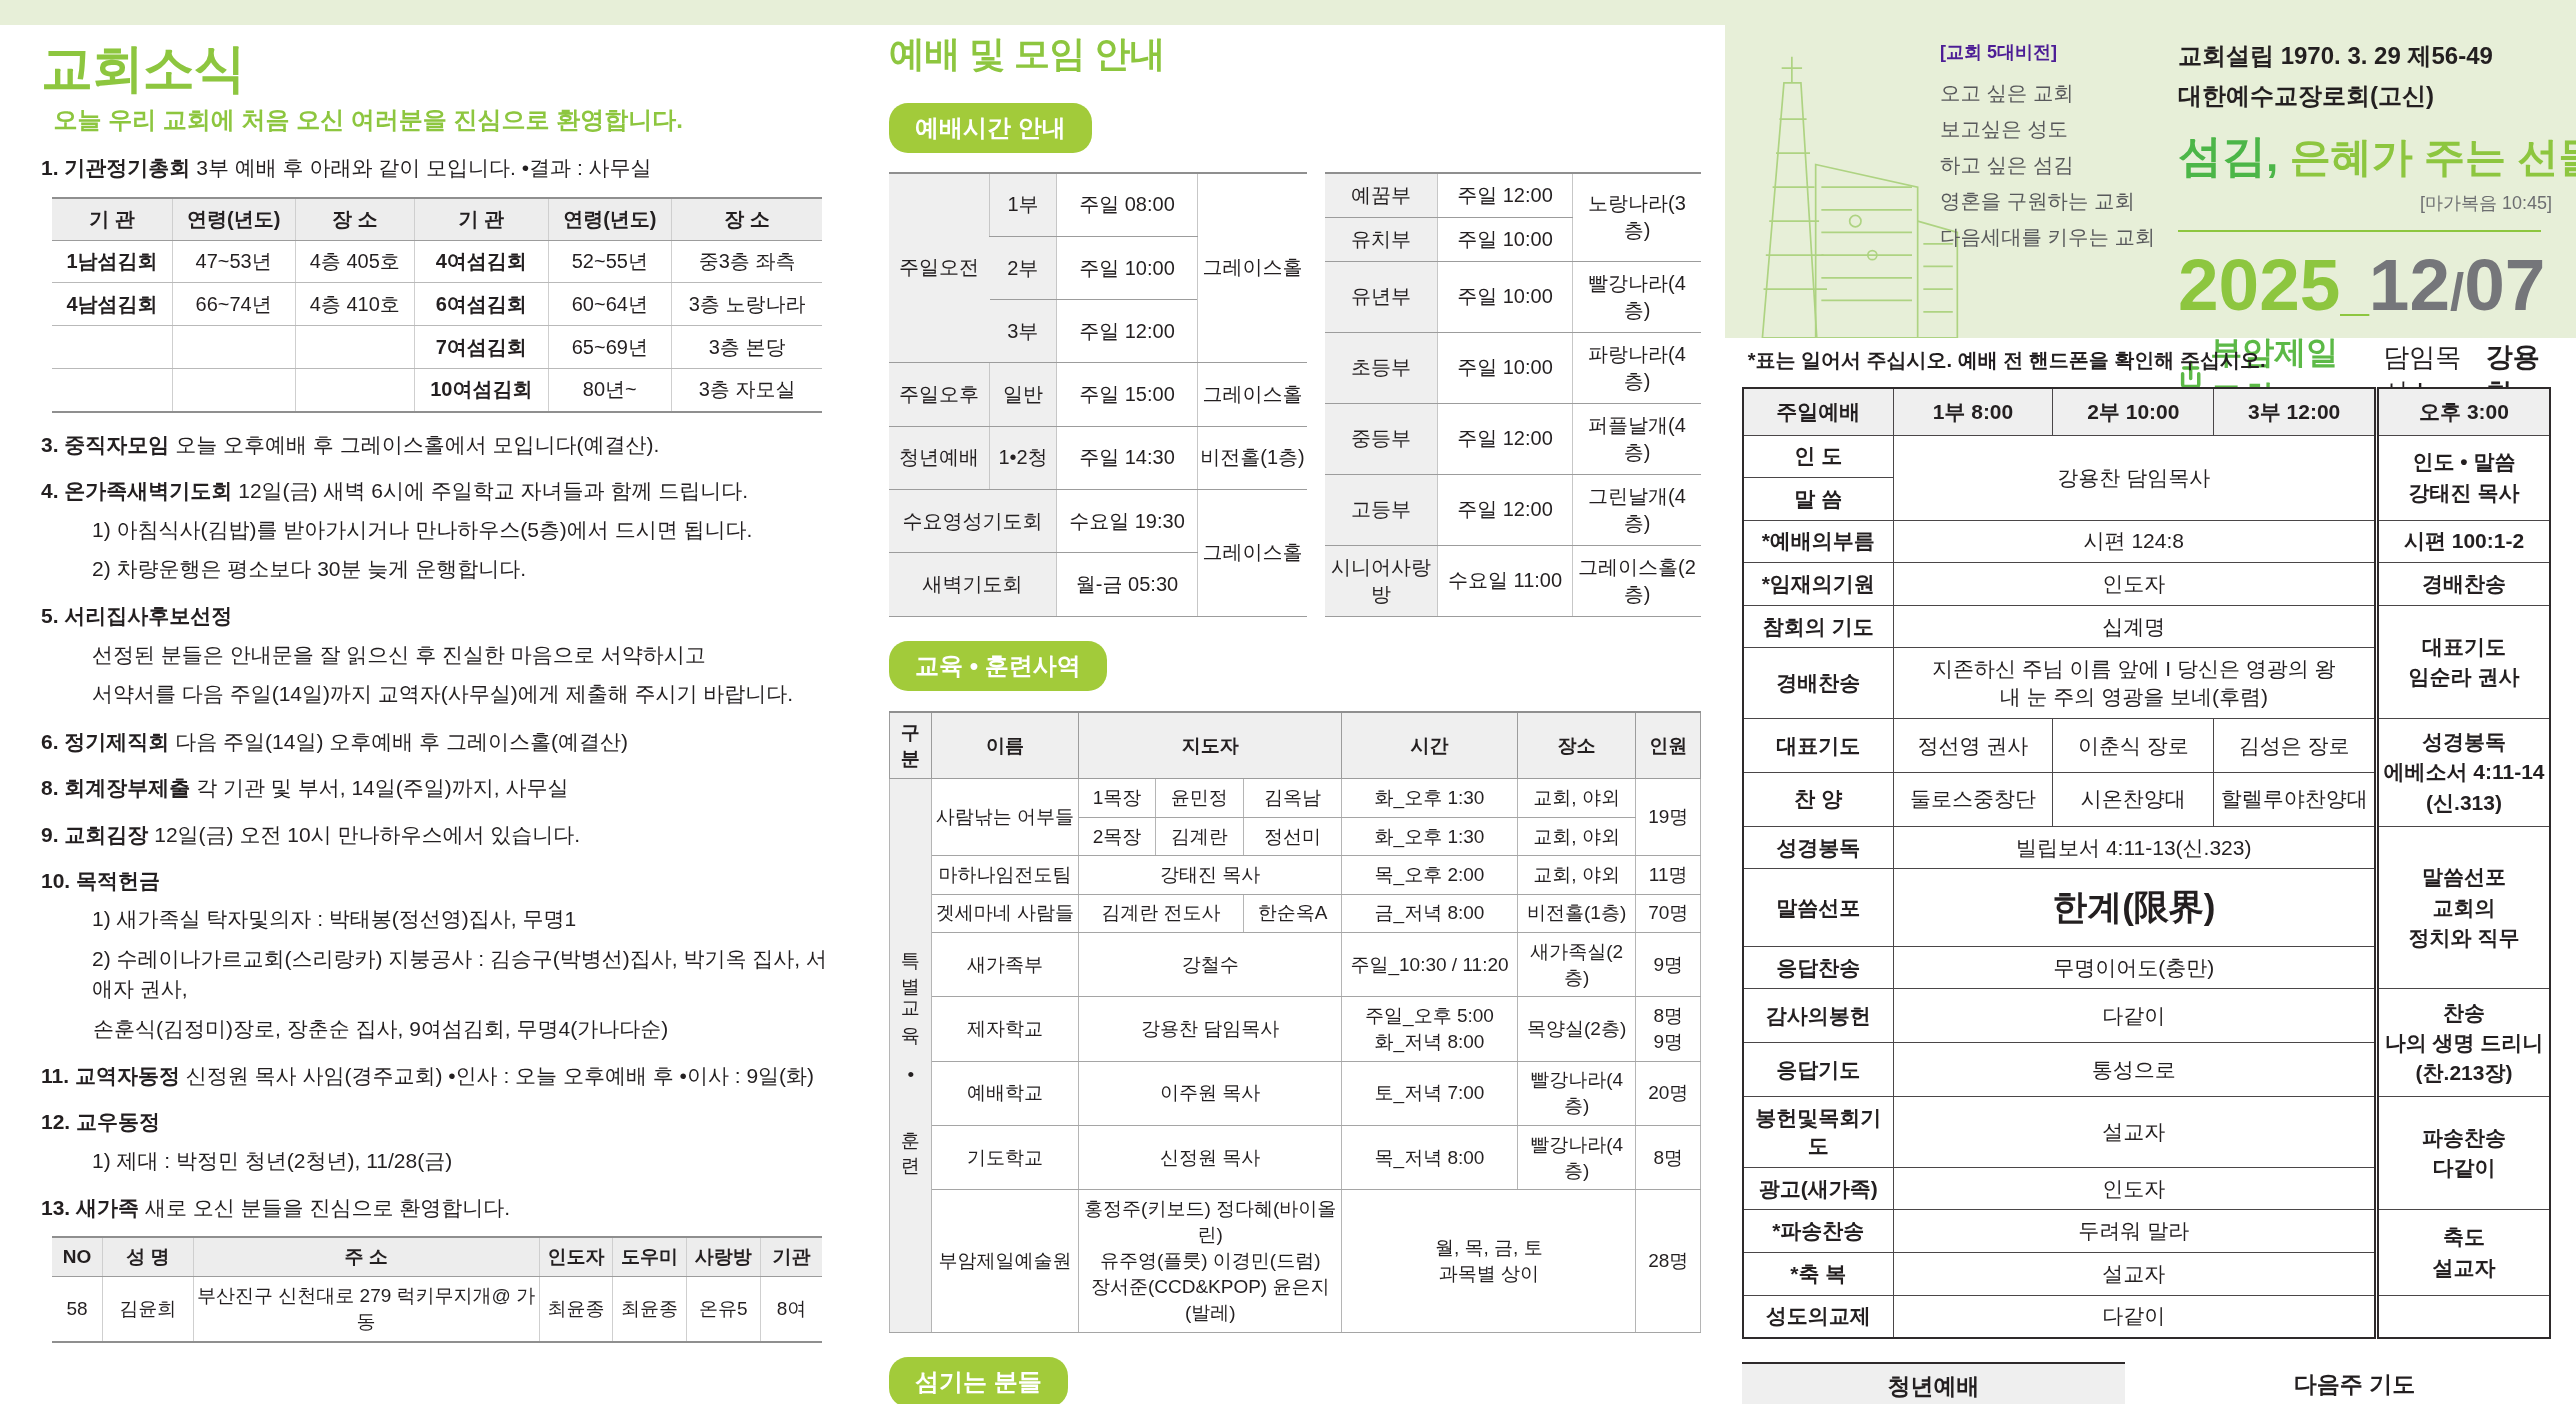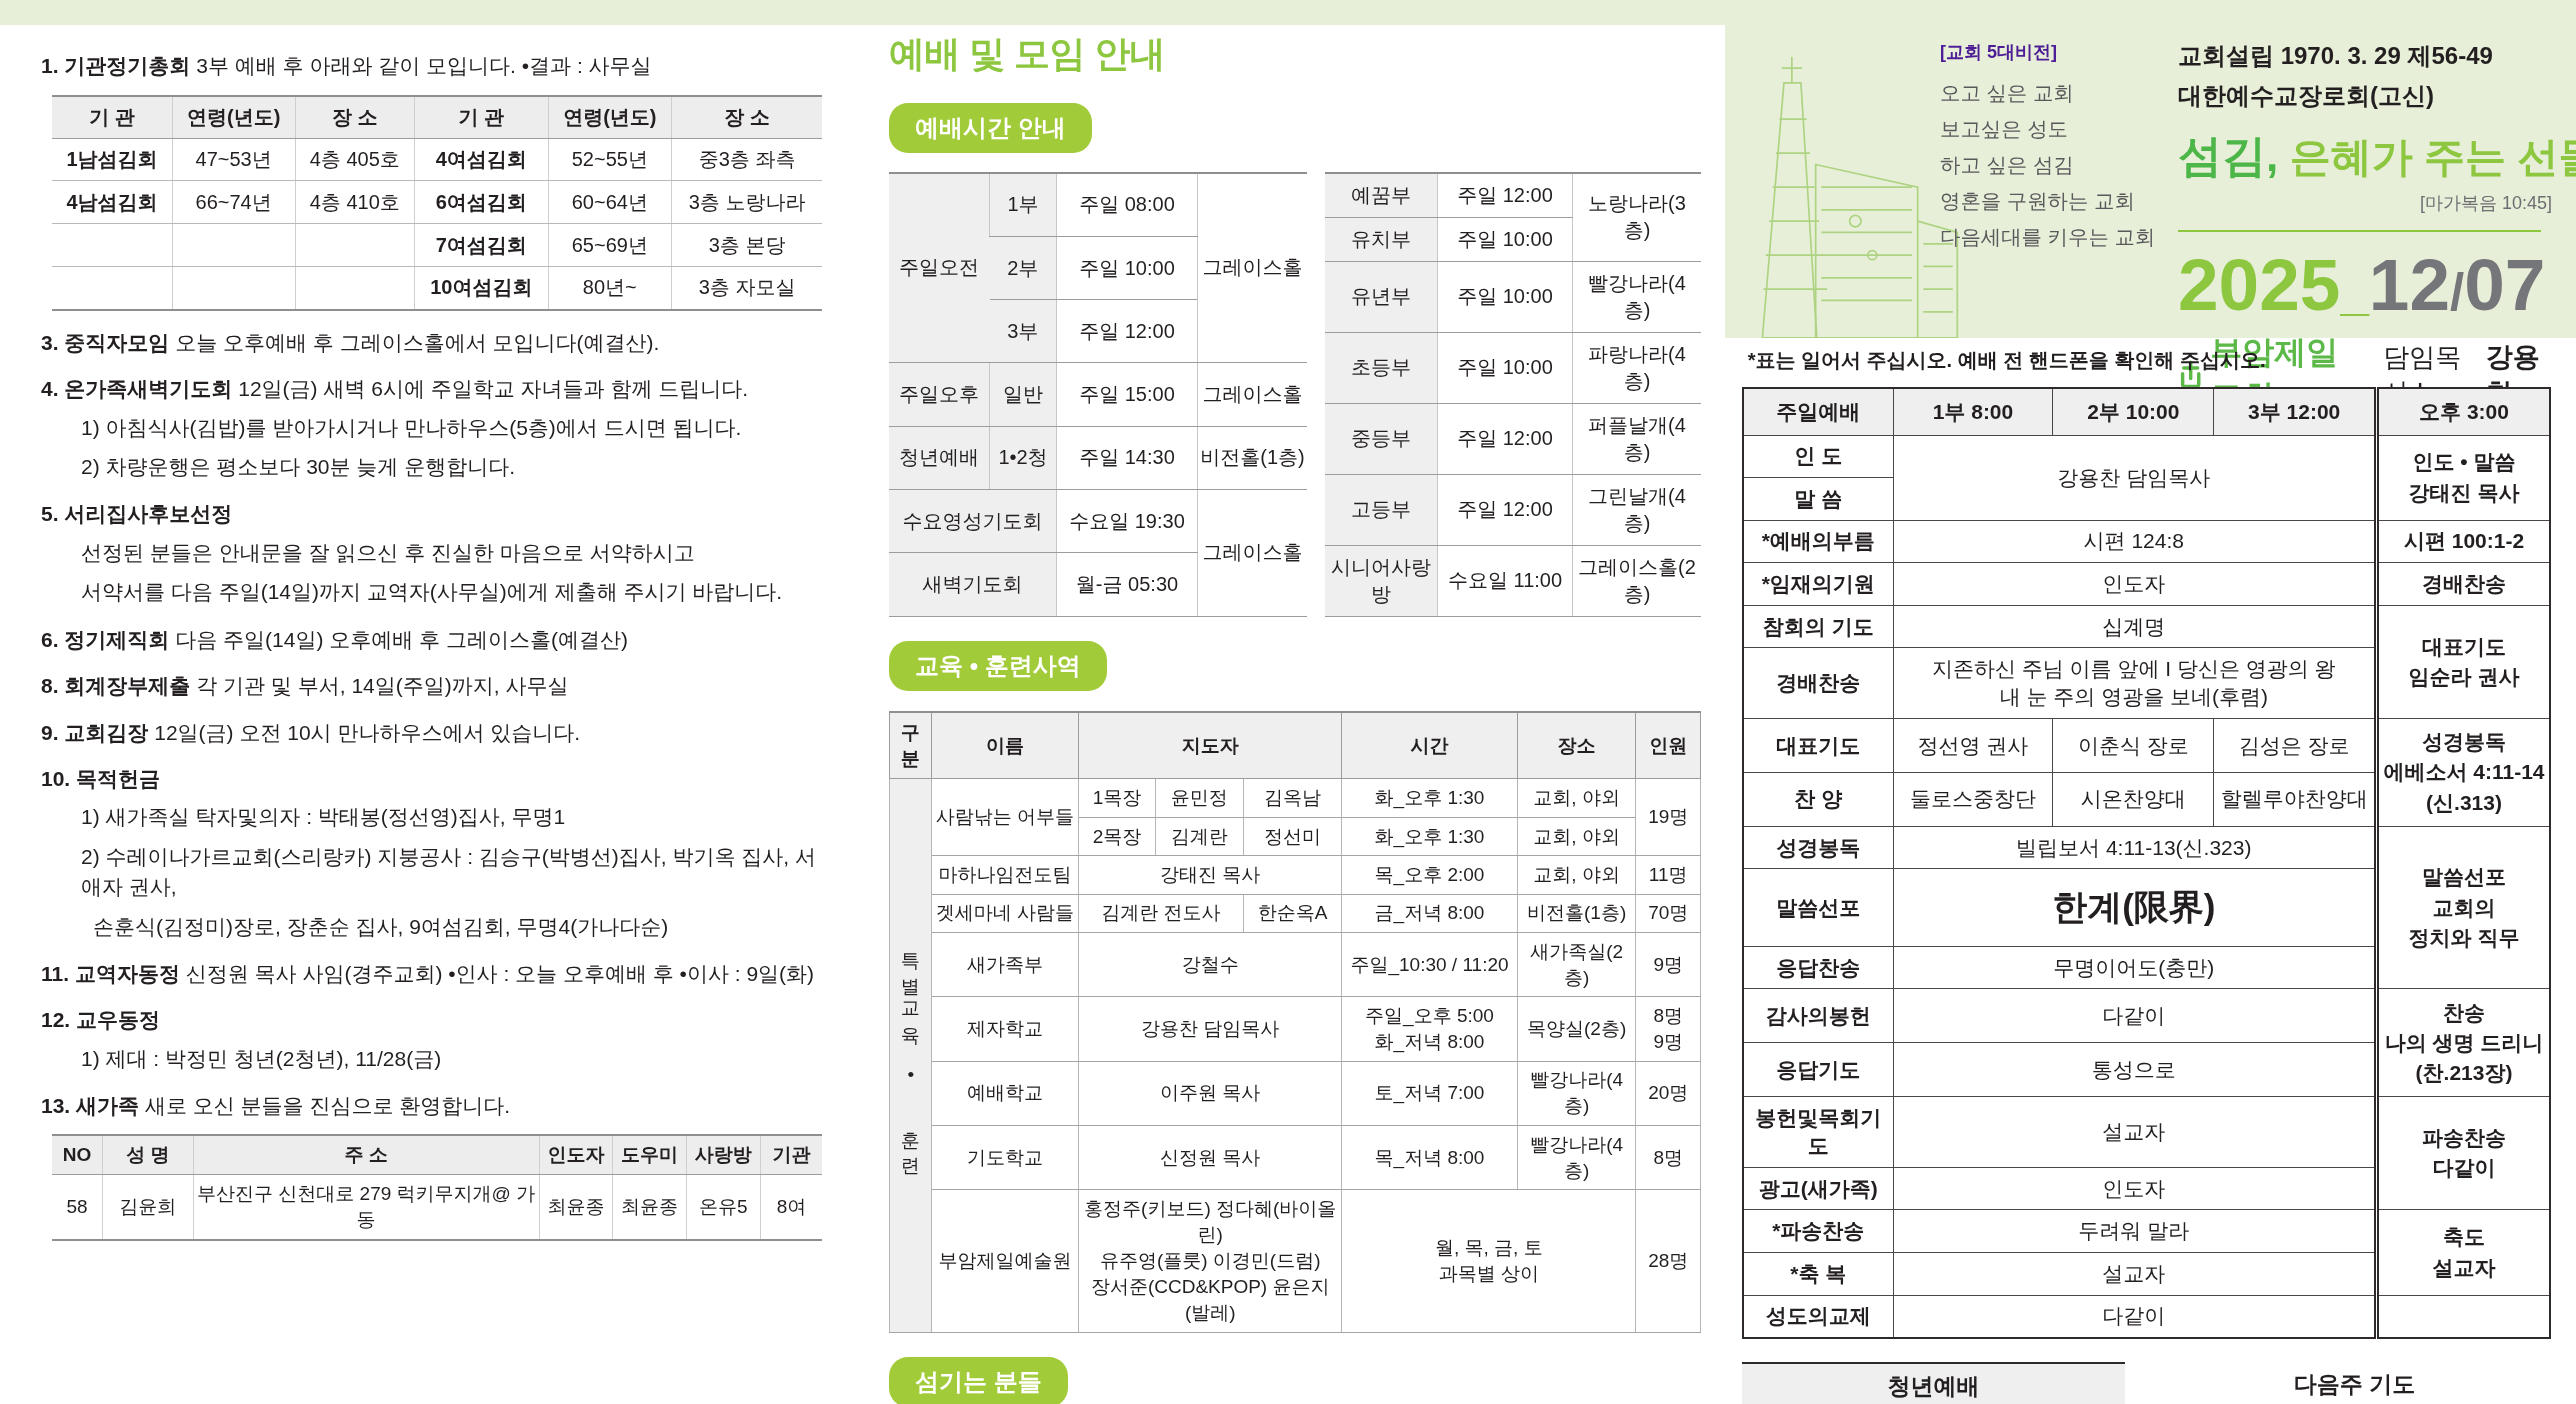--- a/index.html
+++ b/index.html
@@ -10,21 +10,21 @@
   .topstrip{left:0;top:0;width:2576px;height:25px;background:#e7efd8;}
   .rightpanel-bg{left:1725px;top:0;width:851px;height:338px;background:#e7efd8;}
 
   
   #col-left{left:41px;top:34px;width:793px;}
   .news-title{color:#8dc63f;font-weight:800;font-size:52px;letter-spacing:-1.1px;display:inline-block;vertical-align:baseline;}
   .news-sub{color:#8dc63f;font-weight:700;font-size:24px;margin-left:12.5px;display:inline-block;vertical-align:baseline;}
   .news-item{font-size:21px;line-height:1.4;margin-top:17px;}
   .news-item .head{font-weight:700;}
   .news-item .no{font-weight:800;}
-  .subline{font-size:21px;line-height:1.45;margin-top:9px;margin-left:40px;}
+  .subline{font-size:21px;line-height:1.45;margin-top:9px;margin-left:51px;}
   .subline.indent2{margin-left:52px;}
   table{border-collapse:collapse;}
   .orgtable{margin:14.7px 0 5.7px 11.3px;width:770px;font-size:20px;text-align:center;}
   .orgtable th{background:#ededed;font-weight:600;padding:6.8px 3.4px;border-top:2.3px solid #8f8f8f;border-bottom:1.7px solid #9c9c9c;}
   .orgtable td{padding:7.4px 3.4px;border-bottom:1.1px solid #b9b9b9;}
   .orgtable th + th, .orgtable td + td{border-left:1.1px solid #cfcfcf;}
   .orgtable tr:last-child td{border-bottom:2.3px solid #8f8f8f;}
   .orgtable .b{font-weight:800;}
   .newtable{margin:13.6px 0 3.4px 11.3px;width:770px;font-size:19px;text-align:center;}
   .newtable th{background:#ededed;font-weight:600;padding:5.7px 2.3px;border-top:2.3px solid #8f8f8f;border-bottom:1.7px solid #9c9c9c;}
@@ -107,20 +107,24 @@
     <path d="M160 200 L340 240 L340 506 L160 506 Z"></path>
     <path d="M170 240 h160 M170 280 h160 M170 320 h160 M170 360 h160 M170 400 h160 M170 440 h160"></path>
     <path d="M340 300 L410 320 L410 506 L340 506"></path>
     <path d="M350 340 h52 M350 380 h52 M350 420 h52 M350 460 h52"></path>
     <circle cx="230" cy="300" r="10"></circle>
       <circle cx="260" cy="360" r="8"></circle>
   </g>
 </svg>
 
 <div class="abs" id="col-left">
+  <div>
+    <span class="news-title">교회소식</span>
+    <span class="news-sub">오늘 우리 교회에 처음 오신 여러분을 진심으로 환영합니다.</span>
+  </div>
 
   <div class="news-item">
     <span class="no">1.</span>
     <span class="head">기관정기총회</span>
     <span>3부 예배 후 아래와 같이 모입니다.   •결과 : 사무실</span>
   </div>
 
   <table class="orgtable">
     <tbody>
         <tr>

